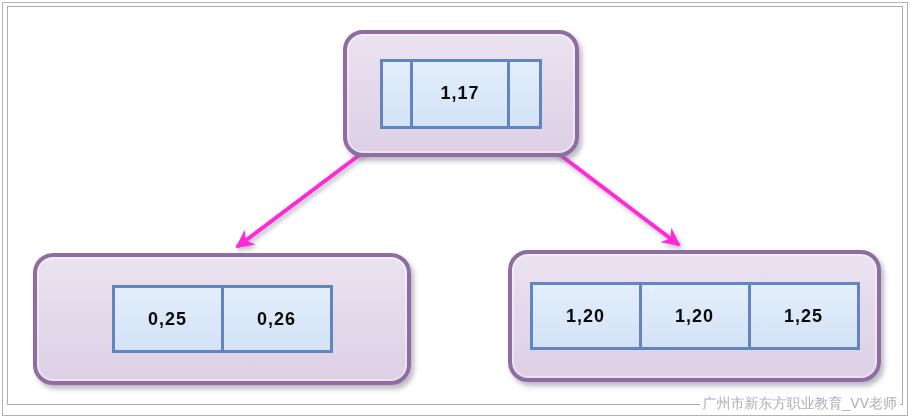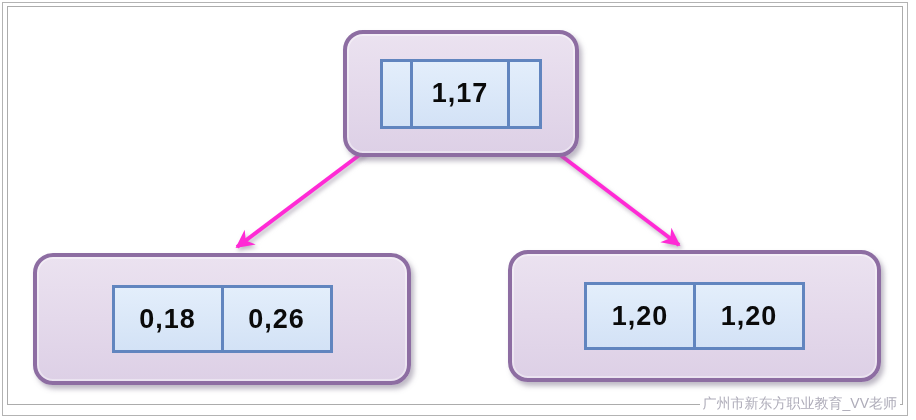--- a/index.html
+++ b/index.html
@@ -59,21 +59,21 @@
   .node-left  { left: 33px;  top: 253px; width: 378px; height: 132px; }
   .node-right { left: 508px; top: 250px; width: 373px; height: 132px; }
   .cell-row { display: flex; }
   .cell {
     border: 3px solid var(--cell-border);
     background: linear-gradient(180deg, var(--cell-fill-top) 0%, var(--cell-fill-bottom) 100%);
     display: flex;
     align-items: center;
     justify-content: center;
     font-weight: bold;
-    font-size: 27px;
+    font-size: 18px;
     letter-spacing: 1px;
     color: #0a0a0a;
   }
   .cell + .cell { margin-left: -3px; }
   .node-root .cell { height: 70px; }
   .node-root .cell-pointer-left  { width: 33px; }
   .node-root .cell-key           { width: 100px; }
   .node-root .cell-pointer-right { width: 35px; }
   .node-leaf .cell { width: 112px; height: 68px; }
   .watermark {
@@ -109,27 +109,28 @@
   <div class="node node-root">
     <div class="cell-row">
       <div class="cell cell-pointer-left"></div>
       <div class="cell cell-key">1,17</div>
       <div class="cell cell-pointer-right"></div>
     </div>
   </div>
 
   <div class="node node-leaf node-left">
     <div class="cell-row">
-      <div class="cell">0,18</div>
+      <div class="cell">0,25</div>
       <div class="cell">0,26</div>
     </div>
   </div>
 
   <div class="node node-leaf node-right">
     <div class="cell-row">
       <div class="cell">1,20</div>
       <div class="cell">1,20</div>
+      <div class="cell">1,25</div>
     </div>
   </div>
 
   <div class="watermark">广州市新东方职业教育_VV老师</div>
 
 </div>
 
 </body></html>

